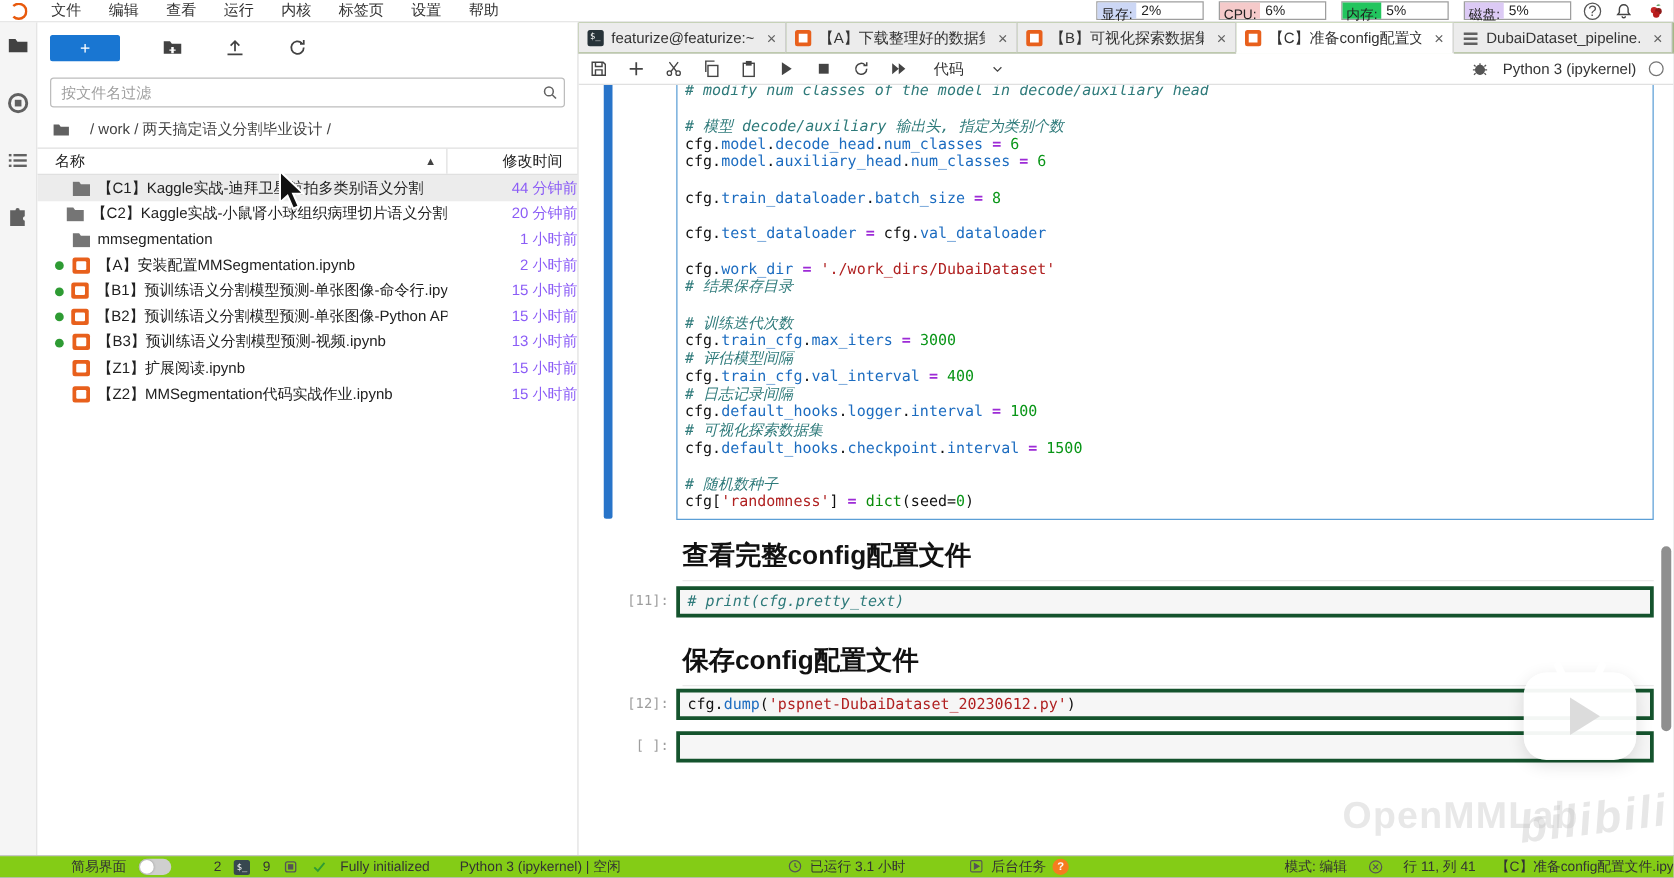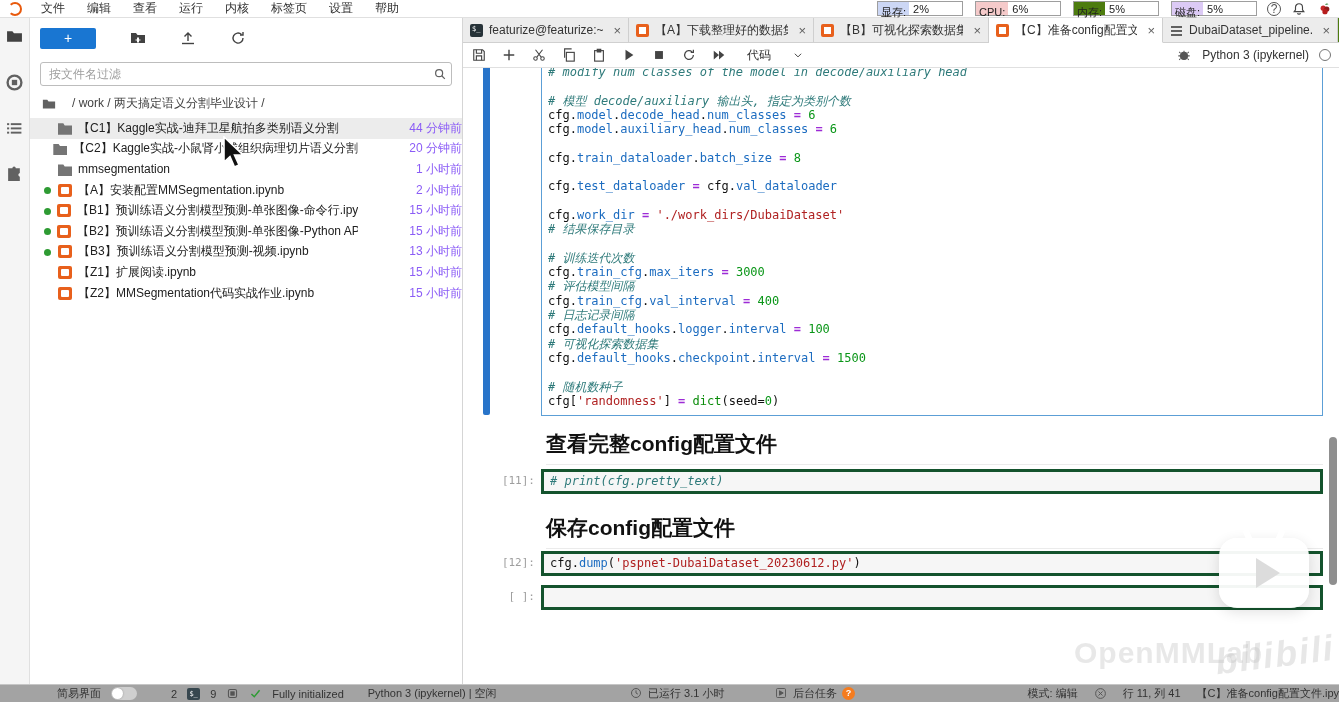--- a/index.html
+++ b/index.html
@@ -94,21 +94,21 @@
   .wm-openmmlab { position:absolute; left:611px; top:568px; font-size:30px; font-weight:bold; color:rgba(180,180,180,0.30); letter-spacing:1px; }
   .wm-bili { position:absolute; left:752px; top:566px; font-size:36px; font-weight:bold; font-style:italic; color:rgba(195,195,195,0.40); transform:rotate(-7deg); letter-spacing:2px; }
   .play-overlay { position:absolute; left:756px; top:460px; width:90px; height:80px; }
   .play-tv { position:absolute; left:0; top:10px; width:90px; height:70px; background:rgba(255,255,255,0.95); border-radius:18px; box-shadow:0 4px 14px rgba(0,0,0,0.12); display:flex; align-items:center; justify-content:center; }
   .play-tv:before, .play-tv:after { content:""; position:absolute; top:-9px; width:6px; height:14px; background:rgba(255,255,255,0.95); border-radius:3px; }
   .play-tv:before { left:26px; transform:rotate(-25deg); }
   .play-tv:after { right:26px; transform:rotate(25deg); }
   .play-tri { width:0; height:0; border-left:24px solid #dcdcdc; border-top:15px solid transparent; border-bottom:15px solid transparent; margin-left:8px; }
 
   
-  .statusbar { position:absolute; left:0; bottom:0; width:100%; height:18px; background:#a3a3a3; border-top:1px solid #c6c6c6; display:flex; align-items:center; font-size:11px; color:#333; overflow:hidden; }
+  .statusbar { position:absolute; left:0; bottom:0; width:100%; height:18px; background:#84cc16; border-top:1px solid #c6c6c6; display:flex; align-items:center; font-size:11px; color:#333; overflow:hidden; }
   .sb-left { display:flex; align-items:center; gap:10px; padding-left:57px; }
   .toggle { width:26px; height:13px; background:#cfcfcf; border-radius:7px; position:relative; }
   .toggle:after { content:""; position:absolute; left:1px; top:1px; width:11px; height:11px; border-radius:50%; background:#fff; box-shadow:0 0 2px rgba(0,0,0,.3); }
   .chip-term { width:13px; height:12px; background:#37474f; border-radius:2px; color:#fff; font-size:7px; font-family:"DejaVu Sans Mono",monospace; text-align:center; line-height:12px; }
   .sb-abs { position:absolute; display:flex; align-items:center; gap:5px; }
   .badge-q { width:13px; height:13px; border-radius:50%; background:#f57c1f; color:#fff; font-size:9px; font-weight:bold; text-align:center; line-height:13px; }
   .sb-right { position:absolute; right:0; display:flex; align-items:center; gap:16px; padding-right:0; white-space:nowrap; }
   .sicon { display:inline-flex; width:13px; height:13px; color:#555; }
   .sicon svg, .sicon { vertical-align:middle; }
 
@@ -136,21 +136,21 @@
       <div id="stat-boxes" style="display:flex; gap:12px;">
           <span class="stat-box">
             <span class="stat-label" style="background: rgb(204, 215, 245);">显存:</span>
             <span> 2%</span>
           </span>
           <span class="stat-box">
             <span class="stat-label" style="background: rgb(245, 202, 202);">CPU:</span>
             <span> 6%</span>
           </span>
           <span class="stat-box">
-            <span class="stat-label" style="background: #4d7c0f;">内存:</span>
+            <span class="stat-label" style="background: #22c55e;">内存:</span>
             <span> 5%</span>
           </span>
           <span class="stat-box">
             <span class="stat-label" style="background: rgb(220, 202, 245);">磁盘:</span>
             <span> 5%</span>
           </span>
         </div>
       <span class="tb-icon" style="font-size:12px; border:1.2px solid #555; border-radius:50%; width:14px; height:14px;">?</span>
       <span class="tb-icon">
           <svg viewBox="0 0 16 16" fill="none" stroke="#444" stroke-width="1.3">
@@ -230,20 +230,27 @@
               <circle cx="7" cy="7" r="4"></circle>
               <path d="M10 10l3.5 3.5"></path>
             </svg>
           </span>
       </div>
       <div class="breadcrumb">
         <svg viewBox="0 0 16 16" fill="#616161">
             <path d="M1 3h5l1.5 2H15v8H1z"></path>
           </svg>
         <span>/ work / 两天搞定语义分割毕业设计 /</span>
+      </div>
+      <div class="ftable-head">
+        <div class="col-name">
+            <span>名称</span>
+            <span class="caret">▲</span>
+          </div>
+        <div class="col-time">修改时间</div>
       </div>
       <div id="file-rows">
           <div class="frow selected">
             <span class="fname">
               <span class="dotwrap"></span>
               <span class="fic folder"></span>
               <span>【C1】Kaggle实战-迪拜卫星航拍多类别语义分割</span>
             </span>
             <span class="ftime">44 分钟前</span>
           </div>

